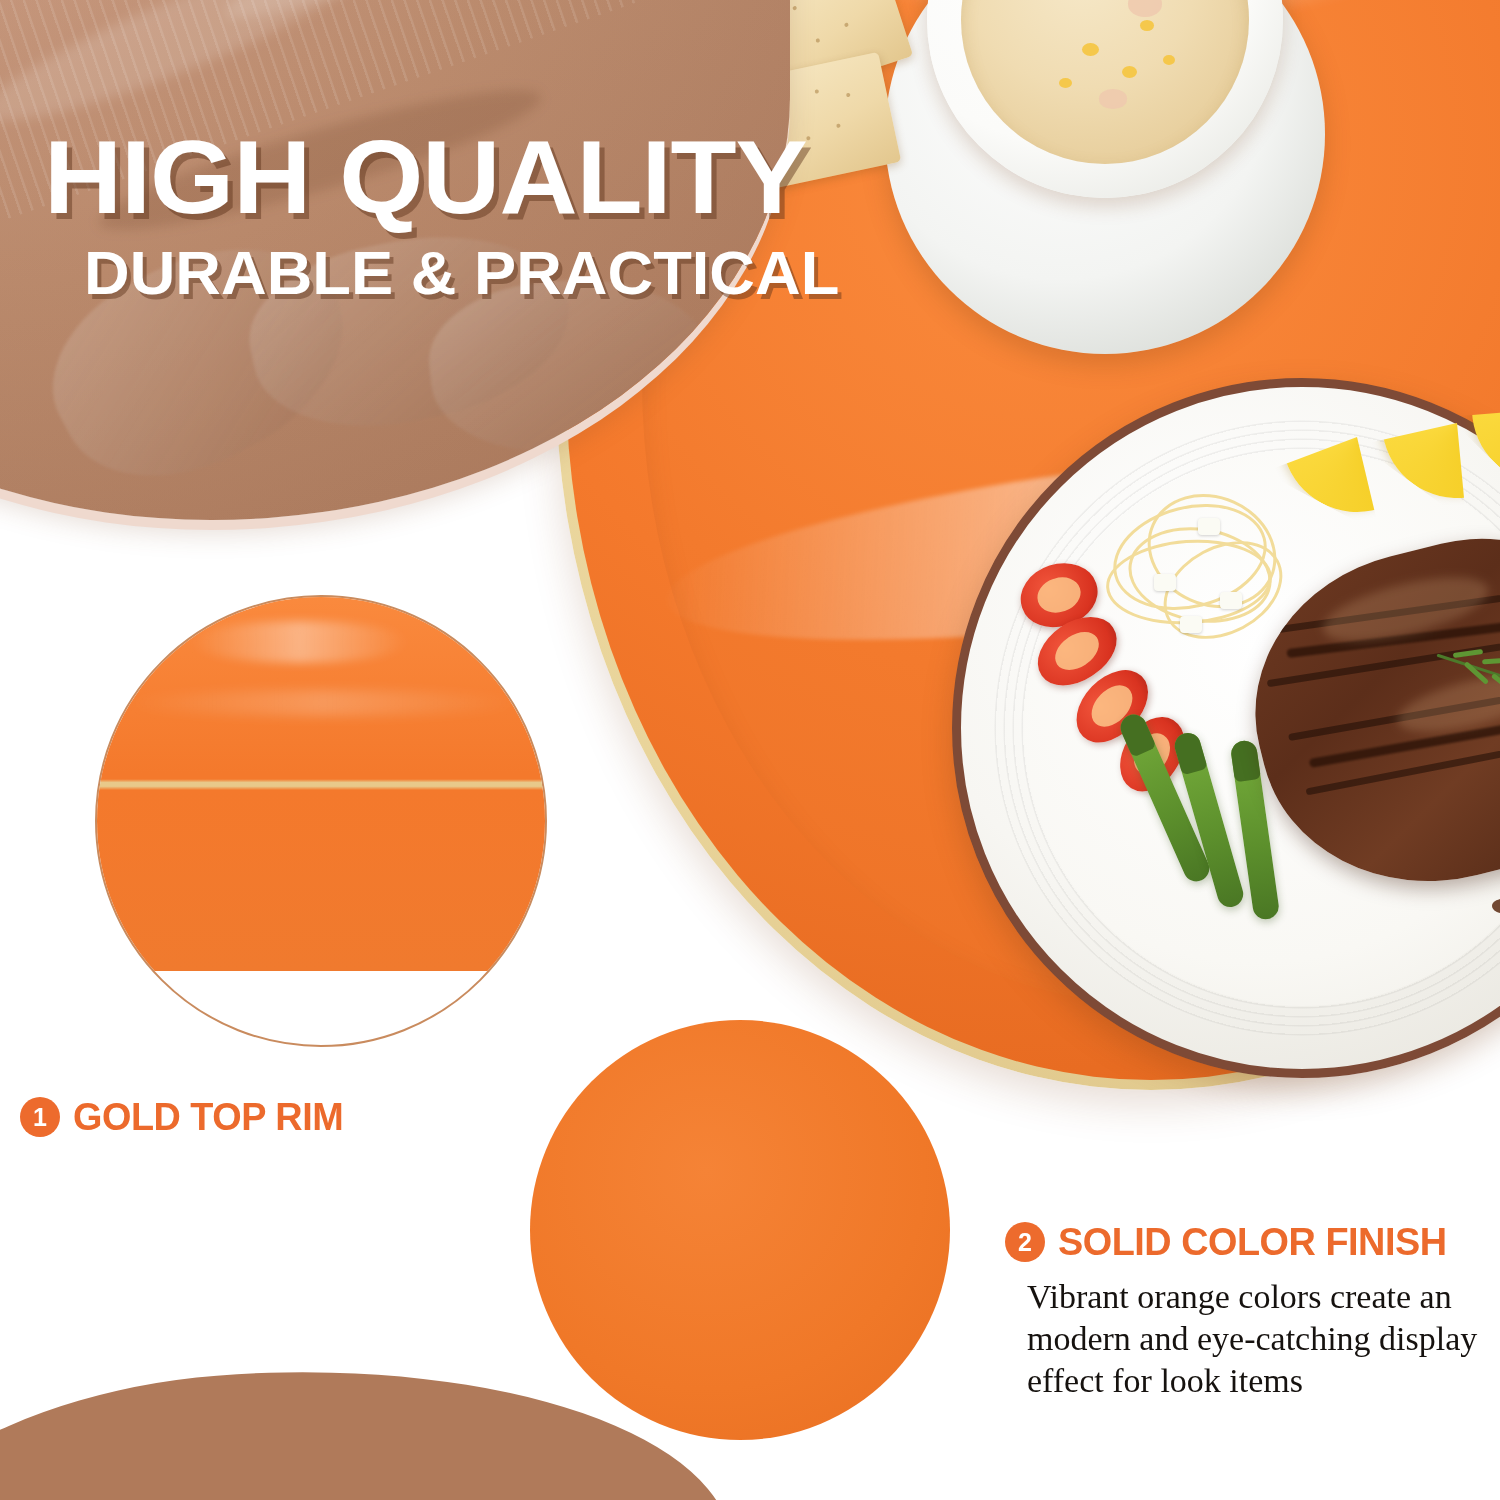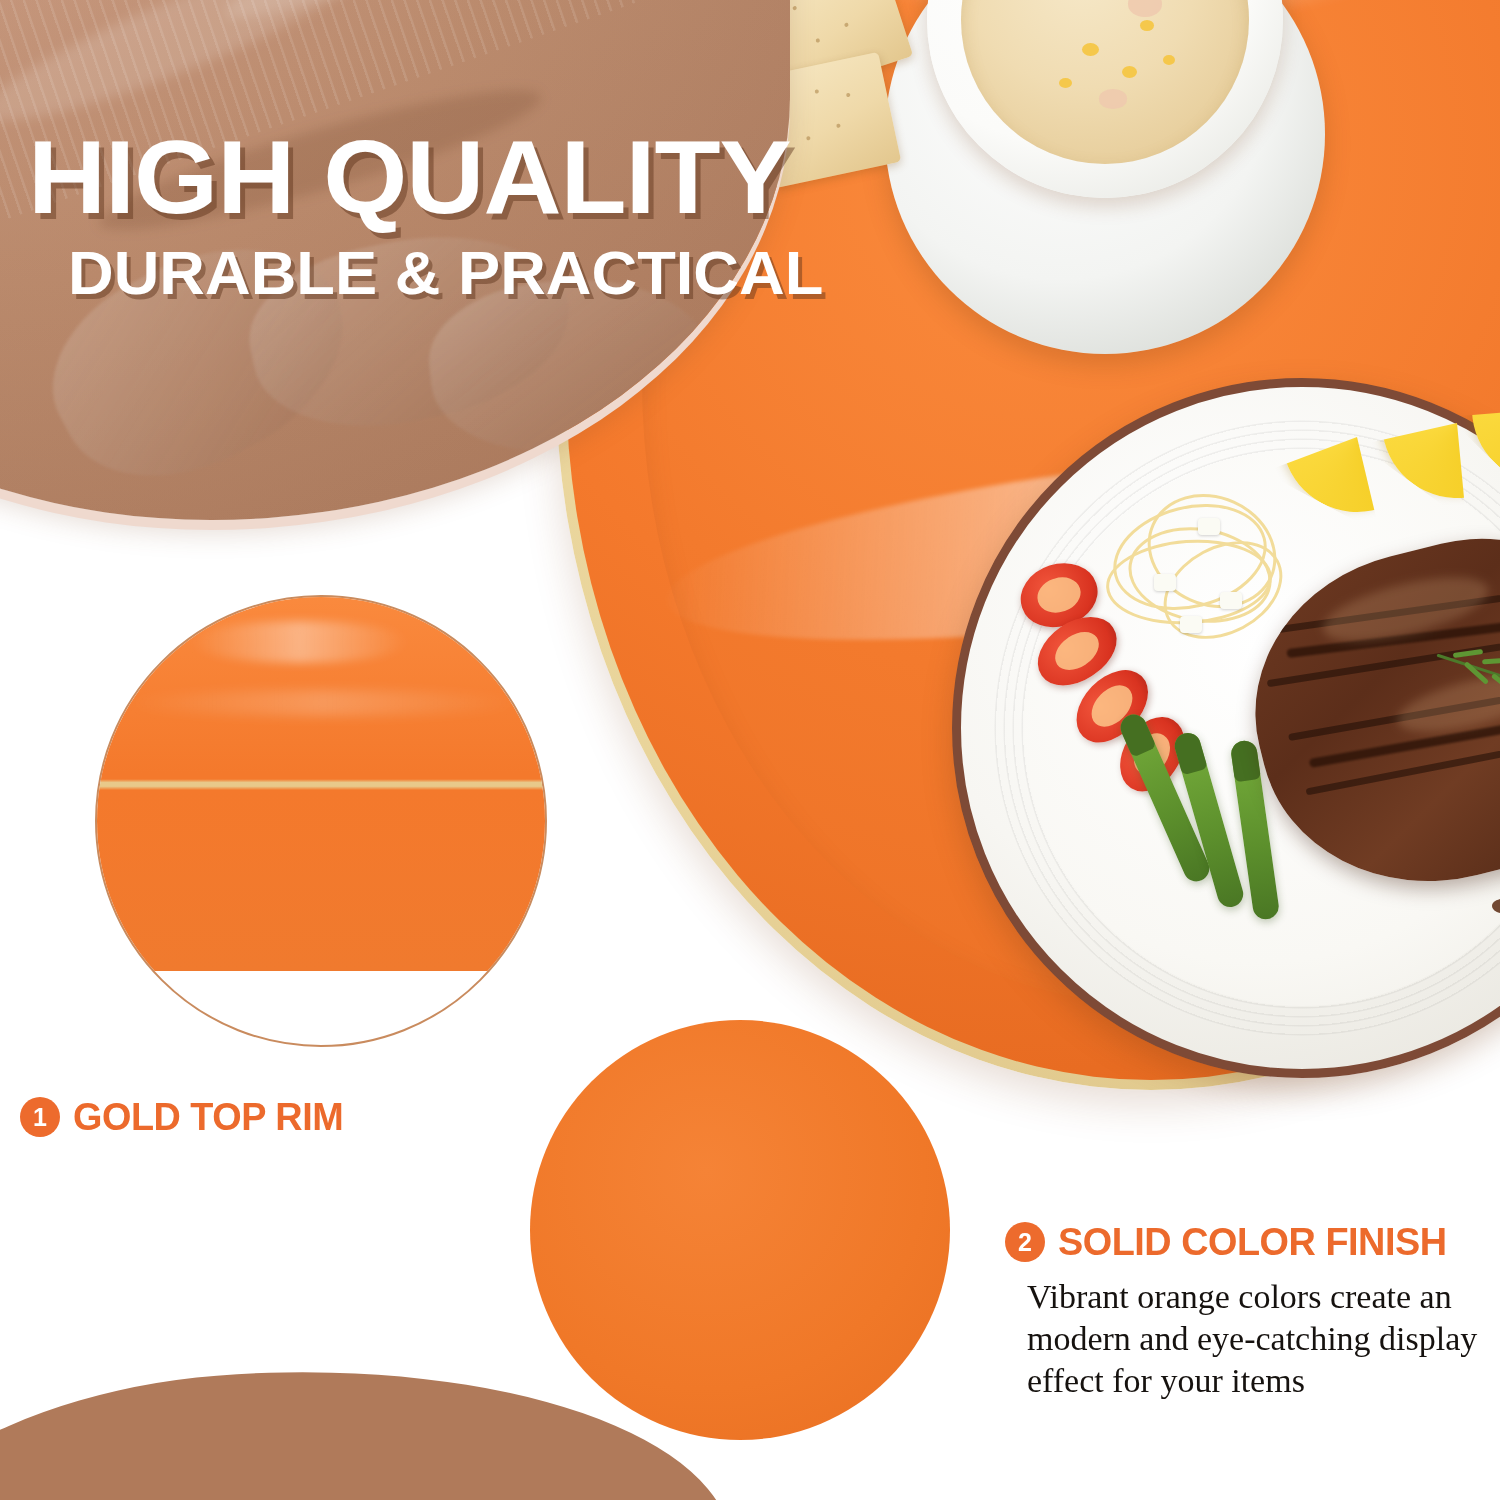--- a/index.html
+++ b/index.html
@@ -122,21 +122,21 @@
     overflow:hidden;
   }
   .weave{position:absolute;left:180px;top:0px;width:760px;height:430px;transform:rotate(-19deg);opacity:.5;
     background:repeating-linear-gradient(90deg, rgba(255,255,255,.22) 0px, rgba(255,255,255,.22) 2px, rgba(0,0,0,0) 3px, rgba(0,0,0,0) 12px);}
   .fold{position:absolute;background:rgba(255,255,255,.14);filter:blur(6px);border-radius:50%;}
   .fold.dk{background:rgba(90,45,20,.16);}
   .pillow{position:absolute;border-radius:44% 56% 50% 50%;
     background:linear-gradient(150deg, rgba(255,255,255,.16), rgba(90,45,20,.10));filter:blur(1.5px);}
 
   
-  .headline{position:absolute;left:28px;top:128px;width:860px;z-index:6;}
+  .headline{position:absolute;left:44px;top:128px;width:860px;z-index:6;}
   .h1{
     font-size:104px;line-height:.96;font-weight:bold;color:#FFFFFF;
     letter-spacing:-1px;
     font-family:"Liberation Sans", sans-serif;
     text-shadow:5px 6px 0 rgba(92,48,24,.45);
     transform:scaleX(1.04);transform-origin:left center;
     margin:0;
   }
   .h2{
     margin:14px 0 0 40px;
@@ -345,16 +345,16 @@
       <div class="badge">1</div>
       <div class="f-title">GOLD TOP RIM</div>
     </div>
   </div>
 
   <div class="feature f2">
     <div class="f-head">
       <div class="badge">2</div>
       <div class="f-title">SOLID COLOR FINISH</div>
     </div>
-    <div class="f-body">Vibrant orange colors create an modern and eye-catching display effect for your items</div>
+    <div class="f-body">Vibrant orange colors create an modern and eye-catching display effect for look items</div>
   </div>
 
 </div>
 
 </body></html>

